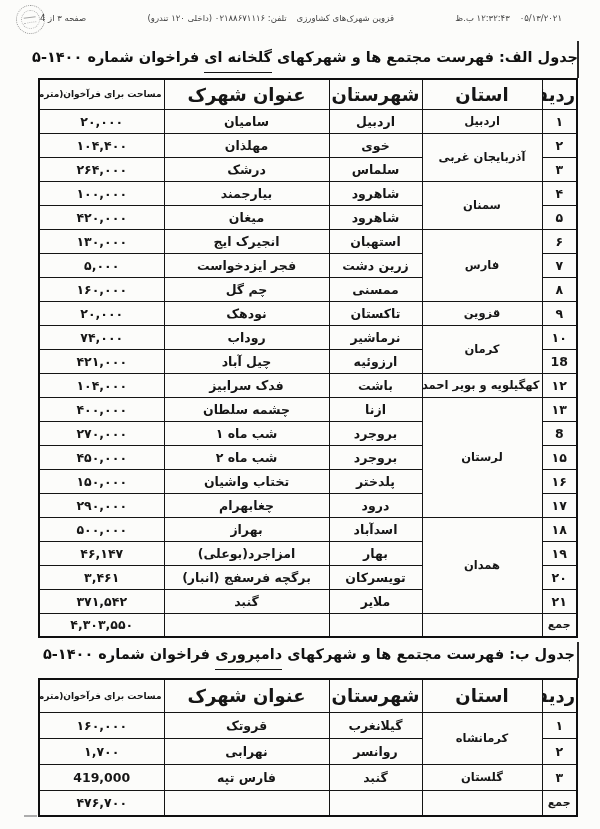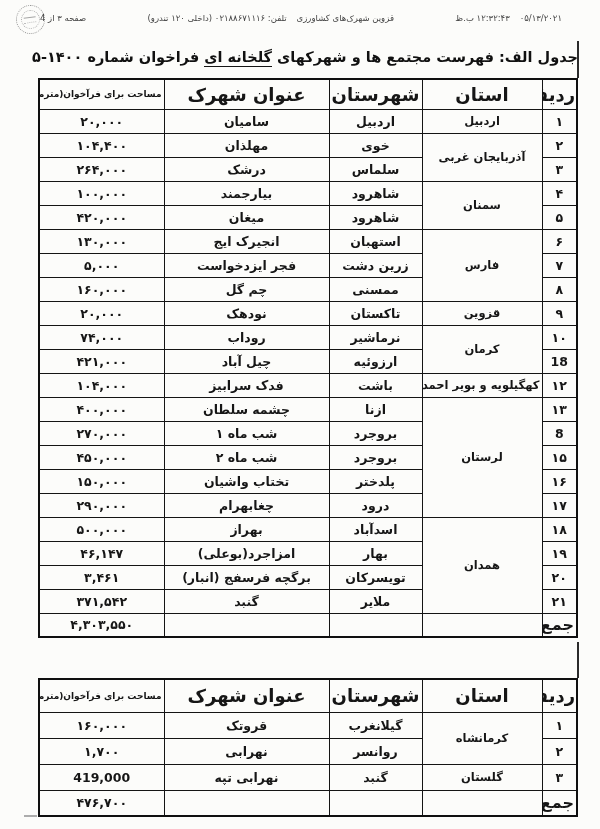--- a/index.html
+++ b/index.html
@@ -26,21 +26,21 @@
     content:"";position:absolute;left:7px;top:11px;width:12px;height:4px;
     border-top:1px solid #888;border-bottom:1px dotted #aaa;transform:rotate(-8deg);
   }
   
   .title{
     position:absolute;right:22px;width:538px;text-align:center;
     font-weight:700;font-size:14.5px;color:#111;white-space:nowrap;
   }
   .title-a{top:49px;}
   .title-b{top:646px;}
-  .u{border-bottom:1.6px solid #141414;padding-bottom:1px;}
+  .u{border-bottom:1.6px solid #141414;padding-bottom:7px;}
   .ttick{position:absolute;right:21px;width:1.6px;background:#2b2b2b;}
   .tick-a{top:41px;height:37px;}
   .tick-b{top:642px;height:36px;}
   
   table{
     position:absolute;right:22px;width:538px;
     border-collapse:collapse;table-layout:fixed;border:2px solid #0f0f0f;
   }
   .tblA{top:78px;}
   .tblB{top:678px;}
@@ -48,21 +48,21 @@
   col.c-town{width:165px;} col.c-area{width:125px;}
   th,td{
     border:1.5px solid #141414;text-align:center;vertical-align:middle;
     font-weight:700;padding:0 2px;white-space:nowrap;overflow:hidden;
   }
   th{font-size:18px;}
   th.area-h{font-size:9px;}
   td{font-size:12.5px;}
   td.province{font-size:11.5px;}
   td.rownum{font-size:12.5px;}
-  td.total-label{font-weight:700;font-size:16px;}
+  td.total-label{font-weight:700;font-size:11px;}
   .tblA thead tr{height:30px;}
   .tblA tbody tr{height:24px;}
   .tblB thead tr{height:33px;}
   .tblB tbody tr{height:26px;}
   
   .dash-artifact{position:absolute;left:24px;top:815px;width:13px;height:2px;background:#8a8a8a;opacity:.7;}
 </style>
 </head>
 <body>
 
@@ -243,20 +243,23 @@
         <tr>
           <td class="total-label">جمع</td>
           <td></td>
           <td></td>
           <td></td>
           <td class="num">۴,۳۰۳,۵۵۰</td>
         </tr>
       </tbody>
   </table>
 
+  <div class="title title-b">
+    <span>جدول ب: فهرست مجتمع ها و شهرکهای </span><span class="u">دامپروری</span><span> فراخوان شماره ۱۴۰۰-۵</span>
+  </div>
   <div class="ttick tick-b"></div>
 
   <table class="tblB">
     <colgroup>
       <col class="c-no">
         <col class="c-prov">
         <col class="c-cnty">
         <col class="c-town">
         <col class="c-area">
     </colgroup>
@@ -280,21 +283,21 @@
         <tr>
           <td class="rownum">۲</td>
           <td>روانسر</td>
           <td>نهرابی</td>
           <td class="num">۱,۷۰۰</td>
         </tr>
         <tr>
           <td class="rownum">۳</td>
           <td class="province">گلستان</td>
           <td>گنبد</td>
-          <td>نهرابی تپه</td>
+          <td>فارس تپه</td>
           <td class="num">419,000</td>
         </tr>
         <tr>
           <td class="total-label">جمع</td>
           <td></td>
           <td></td>
           <td></td>
           <td class="num">۴۷۶,۷۰۰</td>
         </tr>
       </tbody>

